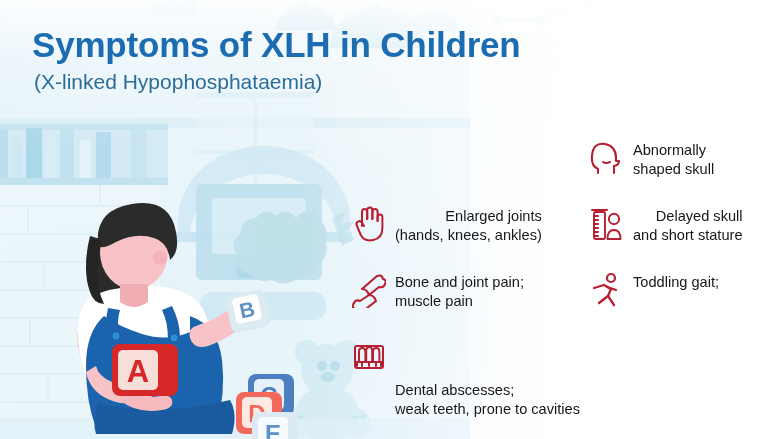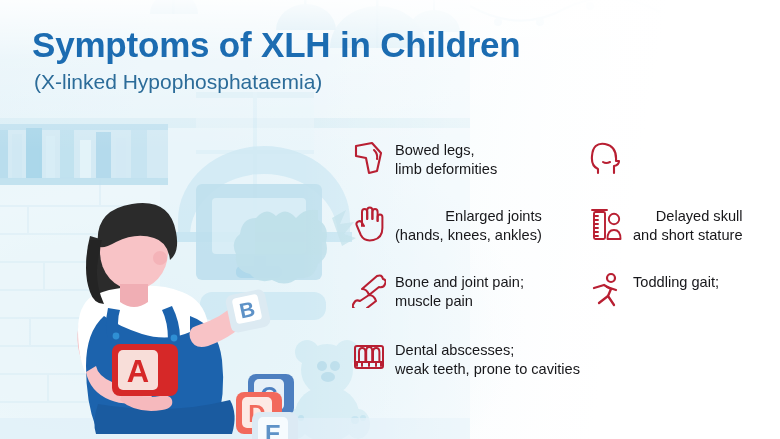--- a/index.html
+++ b/index.html
@@ -26,21 +26,21 @@
   }
   .symptoms{position:absolute;left:352px;top:132px;width:428px;height:270px;z-index:7;}
   .sym{position:absolute;display:flex;align-items:flex-start;gap:9px;}
   .sym .ico{flex:0 0 auto;width:34px;height:36px;display:block;}
   .sym .txt{
     font-size:14.6px;color:#17171a;line-height:1.33;padding-top:1px;white-space:nowrap;
   }
   .c1{left:0;}
   .c2{left:238px;}
   .r1{top:8px;} .r2{top:74px;text-align:right;} .r3{top:140px;} .r4{top:208px;}
-  .sym-dental .txt{font-size:14.6px;}
+  .sym-dental .txt{font-size:14.6px;margin-top:40px;}
   .illus{position:absolute;left:46px;top:196px;width:300px;height:243px;z-index:5;}
 </style>
 </head>
 <body>
 
 <div id="infographic">
 
   <svg class="bg" viewBox="0 0 780 439" xmlns="http://www.w3.org/2000/svg">
     <defs>
       <linearGradient id="fadeRight" x1="0" y1="0" x2="1" y2="0">
@@ -236,30 +236,20 @@
 
     <g>
       <rect x="206" y="216" width="46" height="42" rx="8" fill="#dceaf4"></rect>
       <rect x="212" y="221" width="30" height="31" rx="5" fill="#f6fbfe"></rect>
       <text x="227" y="246" font-family="Liberation Sans, sans-serif" font-size="24" font-weight="bold" fill="#5e92c7" text-anchor="middle">E</text>
     </g>
   </svg>
 
   <div class="symptoms">
 
-    <div class="sym c1 r1">
-      <svg class="ico" viewBox="0 0 34 36" fill="none" stroke="#b81f32" stroke-width="2.1" stroke-linejoin="round" stroke-linecap="round" xmlns="http://www.w3.org/2000/svg">
-        <path d="M4 6 L20 3 L29 13 L25 31 L17 33 L14 18 L4 16 Z"></path>
-        <path d="M22 10 q4 4 3 9"></path>
-      </svg>
-      <div class="txt">
-        <div>Bowed legs,</div>
-        <div>limb deformities</div>
-      </div>
-    </div>
 
     <div class="sym c1 r2">
       <svg class="ico" viewBox="0 0 34 36" fill="none" stroke="#b81f32" stroke-width="2" stroke-linejoin="round" stroke-linecap="round" xmlns="http://www.w3.org/2000/svg">
         <path d="M10 14 L10 6 q0 -3 2.6 -3 q2.6 0 2.6 3 L15.2 13"></path>
         <path d="M15.2 13 L15.2 4.5 q0 -3 2.6 -3 q2.6 0 2.6 3 L20.4 13"></path>
         <path d="M20.4 13 L20.4 6 q0 -3 2.6 -3 q2.6 0 2.6 3 L25.6 15"></path>
         <path d="M25.6 15 L25.6 11 q0 -2.6 2.4 -2.6 q2.4 0 2.4 2.6 L30.4 22 q0 10 -9 12 q-9 2 -12.6 -5 L5 20 q-1.6 -3 1 -4.4 q2.6 -1.4 4.2 1.4 L12 20"></path>
         <path d="M10 14 L10 20"></path>
       </svg>
       <div class="txt">
@@ -292,20 +282,24 @@
         <div>Dental abscesses;</div>
         <div>weak teeth, prone to cavities</div>
       </div>
     </div>
 
     <div class="sym c2 r1">
       <svg class="ico" viewBox="0 0 34 36" fill="none" stroke="#b81f32" stroke-width="2.1" stroke-linejoin="round" stroke-linecap="round" xmlns="http://www.w3.org/2000/svg">
         <path d="M24 33 L24 26 q5 -1 5 -5 l-3 0 q1 -15 -11 -17 q-12 -2 -13 12 q-1 10 6 13 l0 4"></path>
         <path d="M20 22 q-4 2 -7 0"></path>
       </svg>
+      <div class="txt">
+        <div>Abnormally</div>
+        <div>shaped skull</div>
+      </div>
     </div>
 
     <div class="sym c2 r2">
       <svg class="ico" viewBox="0 0 34 36" fill="none" stroke="#b81f32" stroke-width="1.9" stroke-linejoin="round" stroke-linecap="round" xmlns="http://www.w3.org/2000/svg">
         <rect x="4" y="6" width="11" height="27" rx="1.4"></rect>
         <path d="M2 4 L17 4"></path>
         <path d="M4 10 L8 10 M4 14 L8 14 M4 18 L8 18 M4 22 L8 22 M4 26 L8 26 M4 30 L8 30"></path>
         <circle cx="24" cy="13" r="5.2"></circle>
         <path d="M17.5 33 q0 -9 6.5 -9 q6.5 0 6.5 9 Z"></path>
       </svg>

